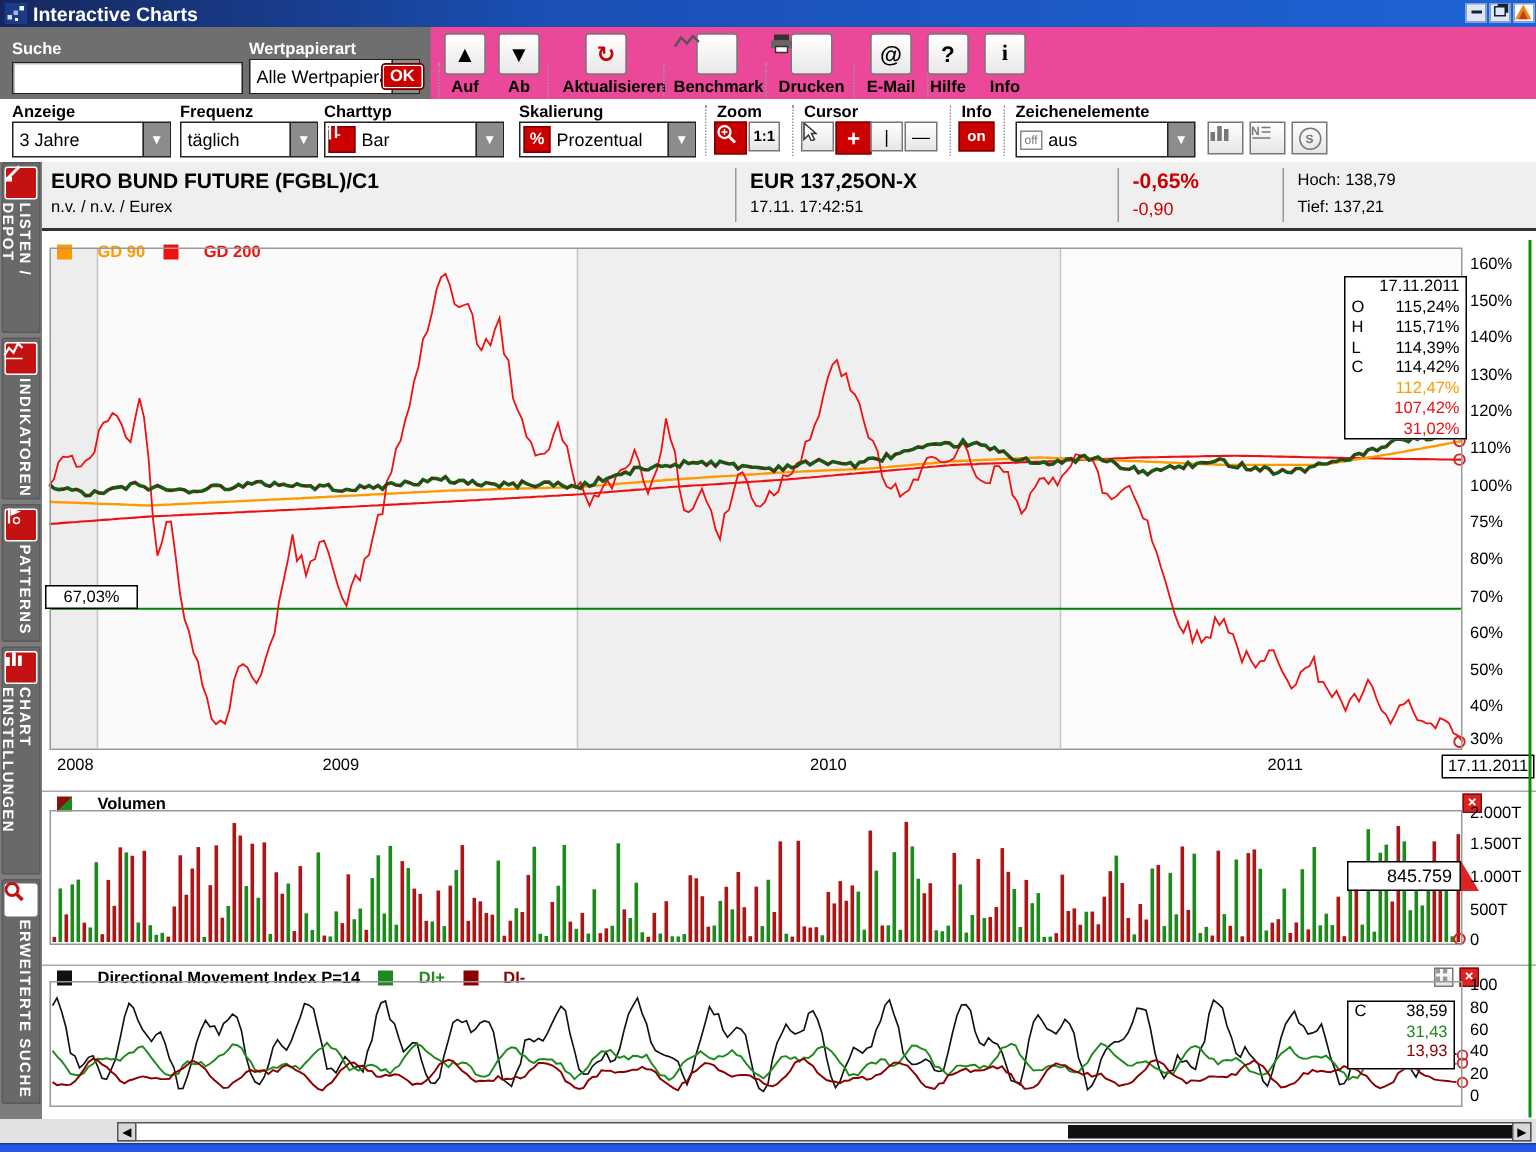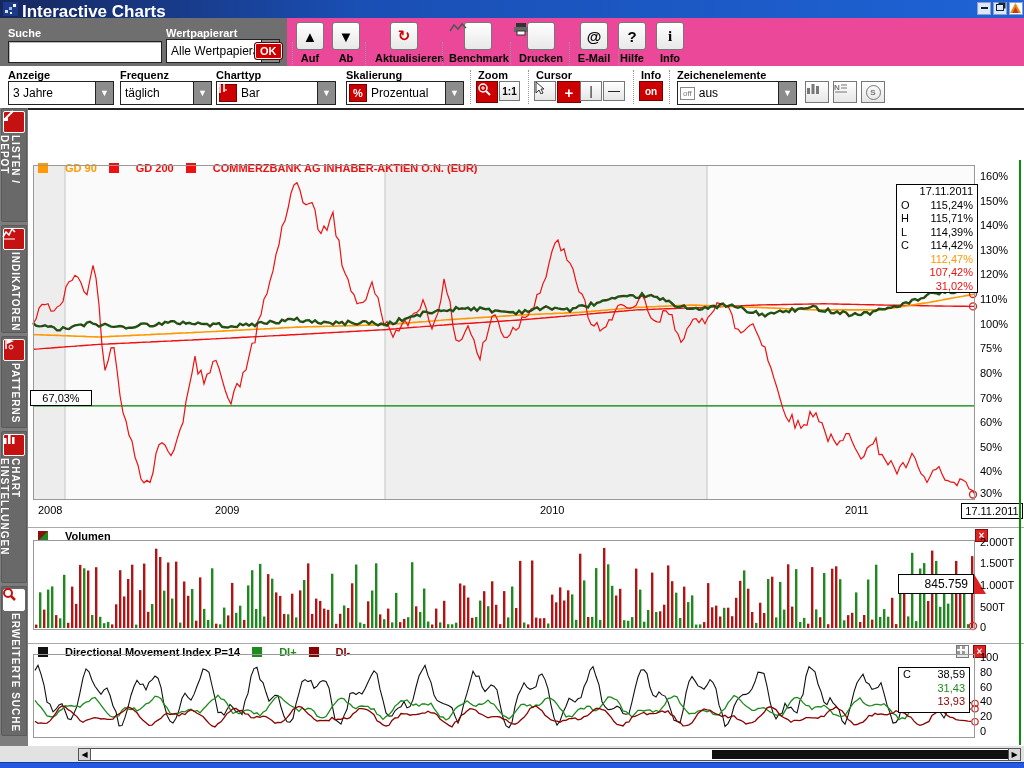--- a/index.html
+++ b/index.html
@@ -2,21 +2,21 @@
 <html><head>
 <meta charset="utf-8">
 <style>
   html,body{margin:0;padding:0;background:#555;}
   #win{position:relative;width:1024px;height:768px;background:#fff;overflow:hidden;
        font-family:"Liberation Sans","DejaVu Sans",sans-serif;-webkit-font-smoothing:none;}
   .abs{position:absolute;}
   
   .titlebar{position:absolute;left:0;top:0;width:1024px;height:18px;
     background:linear-gradient(90deg,#16275e 0%,#1a4fb4 35%,#1e63d6 100%);color:#fff;}
-  .titlebar .ttl{position:absolute;left:22px;top:2px;font-size:17px;font-weight:bold;}
+  .titlebar .ttl{position:absolute;left:22px;top:2px;font-size:13px;font-weight:bold;}
   .winbtn{position:absolute;top:2px;width:14px;height:13px;background:#dfe6f5;border:1px solid #8aa0d0;
     font-size:9px;line-height:11px;text-align:center;color:#123;box-sizing:border-box;}
   
   .tb1{position:absolute;left:0;top:18px;width:1024px;height:48px;background:#ec4899;border-bottom:1px solid #888;}
   .tb1-left{position:absolute;left:0;top:0;width:287px;height:48px;background:#6f6f6f;}
   .tb1 label{color:#fff;font-size:11px;font-weight:bold;}
   .field{background:#fff;border:1px solid #222;box-shadow:inset 1px 1px 0 #bbb;}
   .selbox{position:absolute;background:#fff;border:1px solid #222;display:flex;align-items:center;font-size:12px;}
   .selbox .seltext{flex:1;padding-left:4px;white-space:nowrap;overflow:hidden;}
   .droparrow{width:17px;align-self:stretch;background:#8c8c8c;border-left:1px solid #222;color:#fff;
@@ -532,33 +532,42 @@
       <div class="sicon" style="background:#fff;">
           <svg width="14" height="14">
             <circle cx="6" cy="6" r="4" fill="none" stroke="#c41212" stroke-width="2"></circle>
             <line x1="9" y1="9" x2="13" y2="13" stroke="#c41212" stroke-width="2.5"></line>
           </svg>
         </div>
       <span class="vtext">ERWEITERTE SUCHE</span>
     </div>
   </div>
 
+  <div class="instr">
+    <div class="abs" style="left:6px;top:4px;font-size:14px;font-weight:bold;">EURO BUND FUTURE (FGBL)/C1</div>
+    <div class="abs" style="left:6px;top:24px;font-size:11px;">n.v. / n.v. / Eurex</div>
+    <div class="iseg-div" style="left:462px;"></div>
+    <div class="abs" style="left:472px;top:4px;font-size:14px;font-weight:bold;">EUR 137,25ON-X</div>
+    <div class="abs" style="left:472px;top:24px;font-size:11px;">17.11. 17:42:51</div>
+    <div class="iseg-div" style="left:717px;"></div>
+    <div class="abs red" style="left:727px;top:4px;font-size:14px;font-weight:bold;">-0,65%</div>
+    <div class="abs red" style="left:727px;top:24px;font-size:12px;">-0,90</div>
+    <div class="iseg-div" style="left:827px;"></div>
+    <div class="abs" style="left:837px;top:6px;font-size:11px;">Hoch: 138,79</div>
+    <div class="abs" style="left:837px;top:24px;font-size:11px;">Tief: 137,21</div>
+  </div>
 
   <div class="legend" style="left:38px;top:162px;">
     <span class="li">
         <span class="sq" style="background:#ff9900;"></span>
         <span style="color:#ff9900;">GD 90</span>
       </span>
     <span class="li">
         <span class="sq" style="background:#ee1111;"></span>
         <span style="color:#ee1111;">GD 200</span>
-      </span>
-    <span class="li">
-        <span class="sq" style="background:#ee1111;"></span>
-        <span style="color:#ee1111;">COMMERZBANK AG INHABER-AKTIEN O.N. (EUR)</span>
       </span>
   </div>
   <div class="plotbox" style="left:33px;top:165px;width:942px;height:335px;"></div>
   <div id="main-y"></div>
   <div id="main-x"></div>
   <div class="valbox" style="left:961px;top:503px;width:62px;height:16px;text-align:center;line-height:15px;">17.11.2011</div>
   <div class="valbox" style="left:30px;top:390px;width:62px;height:16px;text-align:center;line-height:15px;">67,03%</div>
   <div class="valbox" id="tooltip" style="left:896px;top:184px;width:82px;height:109px;border-width:1.5px;">
     <div class="tiprow">
         <span></span>

